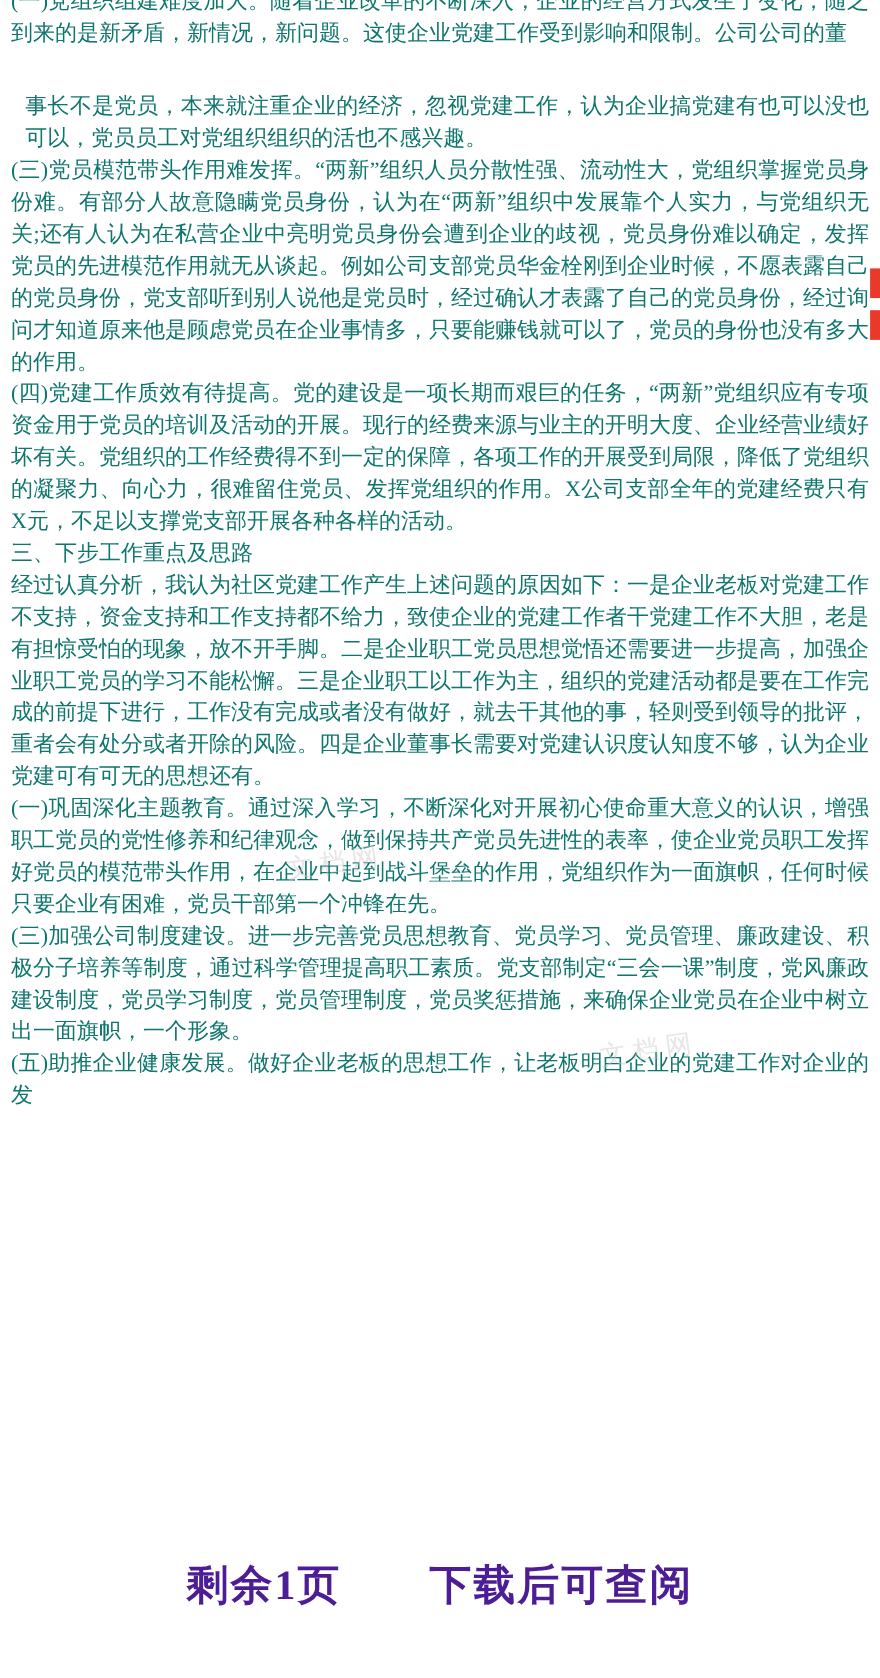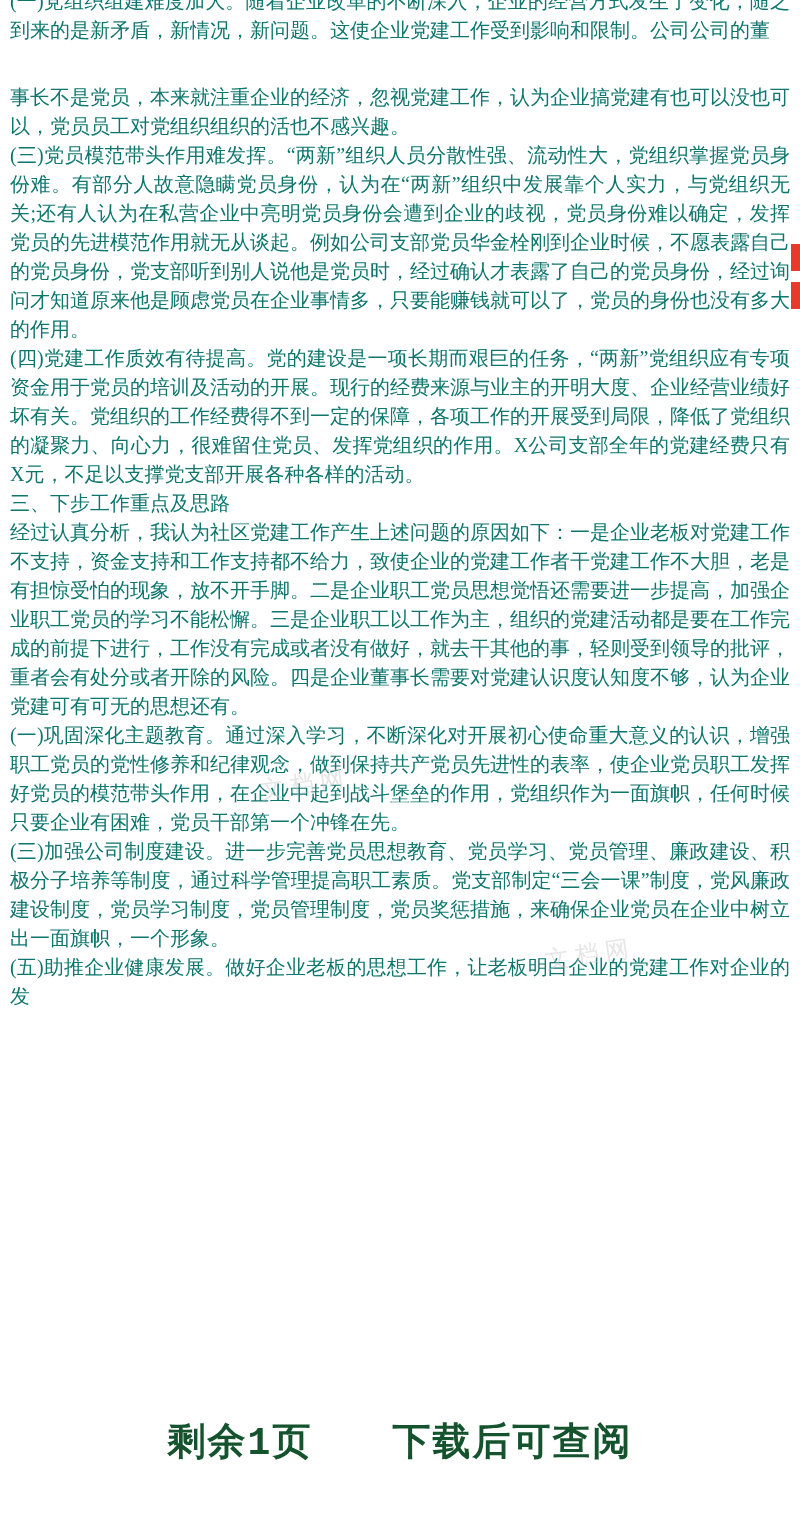--- a/index.html
+++ b/index.html
@@ -37,44 +37,45 @@
   }
   .doc-body p {
     margin: 0;
     padding: 0;
   }
   p.clip-top {
     margin-top: -13px; 
   }
   p.after-gap {
     margin-top: 38px; 
+    margin-left: 13px;
   }
   .watermark {
     position: absolute;
     color: #c9c9c9;
     opacity: 0.45;
     font-size: 24px;
     letter-spacing: 6px;
     pointer-events: none;
     transform: rotate(-8deg);
   }
   .wm-1 { left: 260px; top: 768px; }
   .wm-2 { left: 545px; top: 938px; }
   .footer-notice {
     position: absolute;
     left: 0;
     right: 0;
     top: 1416px;
     text-align: center;
-    color: #14532d;
+    color: #4c1d95;
     font-size: 38px;
     font-weight: bold;
     letter-spacing: 2px;
     cursor: pointer;
-    font-family: Liberation Mono, monospace;
+    font-family: Liberation Serif, serif;
   }
   .edge-mark {
     position: absolute;
     right: 0;
     width: 9px;
     height: 27px;
     background: #e8392b;
   }
   .edge-mark-1 { top: 244px; }
   .edge-mark-2 { top: 282px; }

